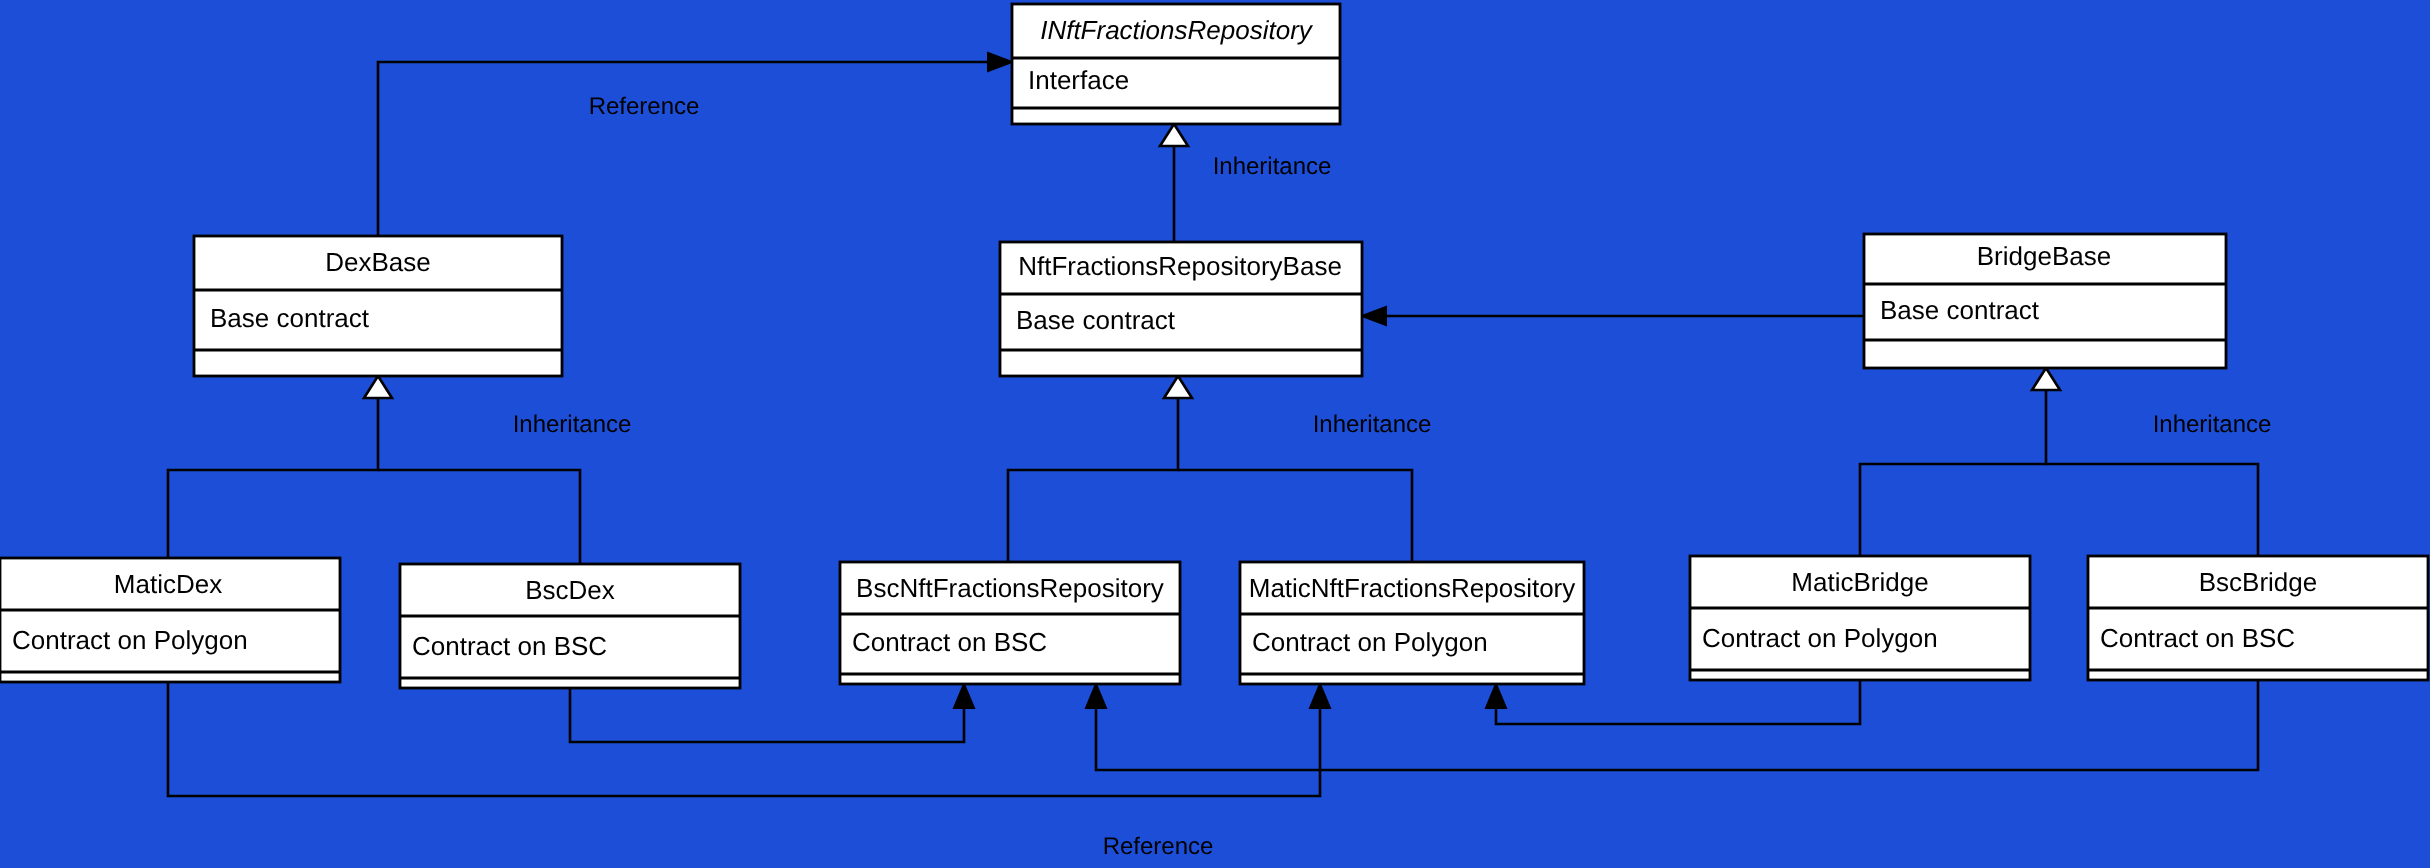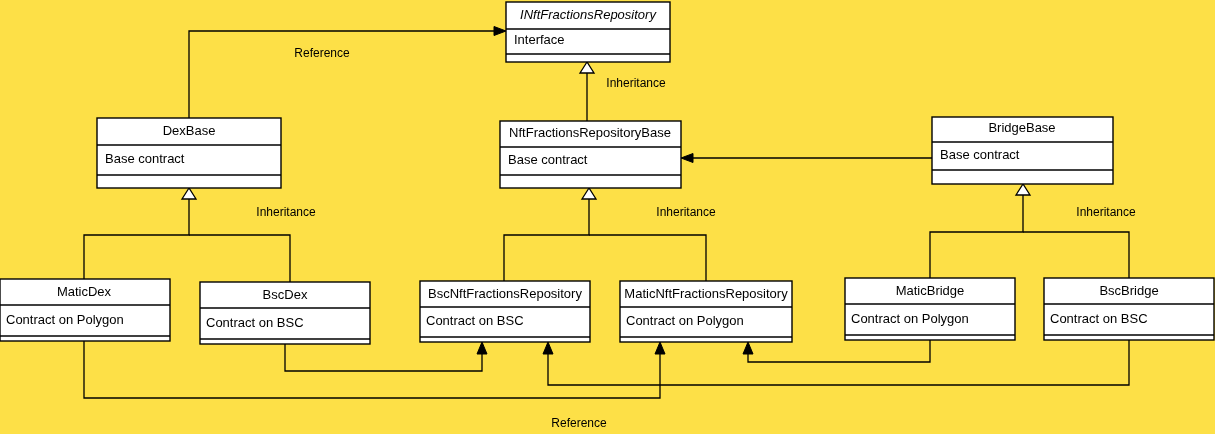--- a/index.html
+++ b/index.html
@@ -4,21 +4,21 @@
 <style>
   html, body {
     margin: 0;
     padding: 0;
     background: #ffffff;
   }
   #diagram-root {
     position: relative;
     width: 1215px;
     height: 434px;
-    background: #fde047;
+    background: #1d4ed8;
     font-family: "Liberation Sans", sans-serif;
     overflow: hidden;
   }
   svg#uml-canvas {
     position: absolute;
     top: 0;
     left: 0;
     width: 1215px;
     height: 434px;
     display: block;

